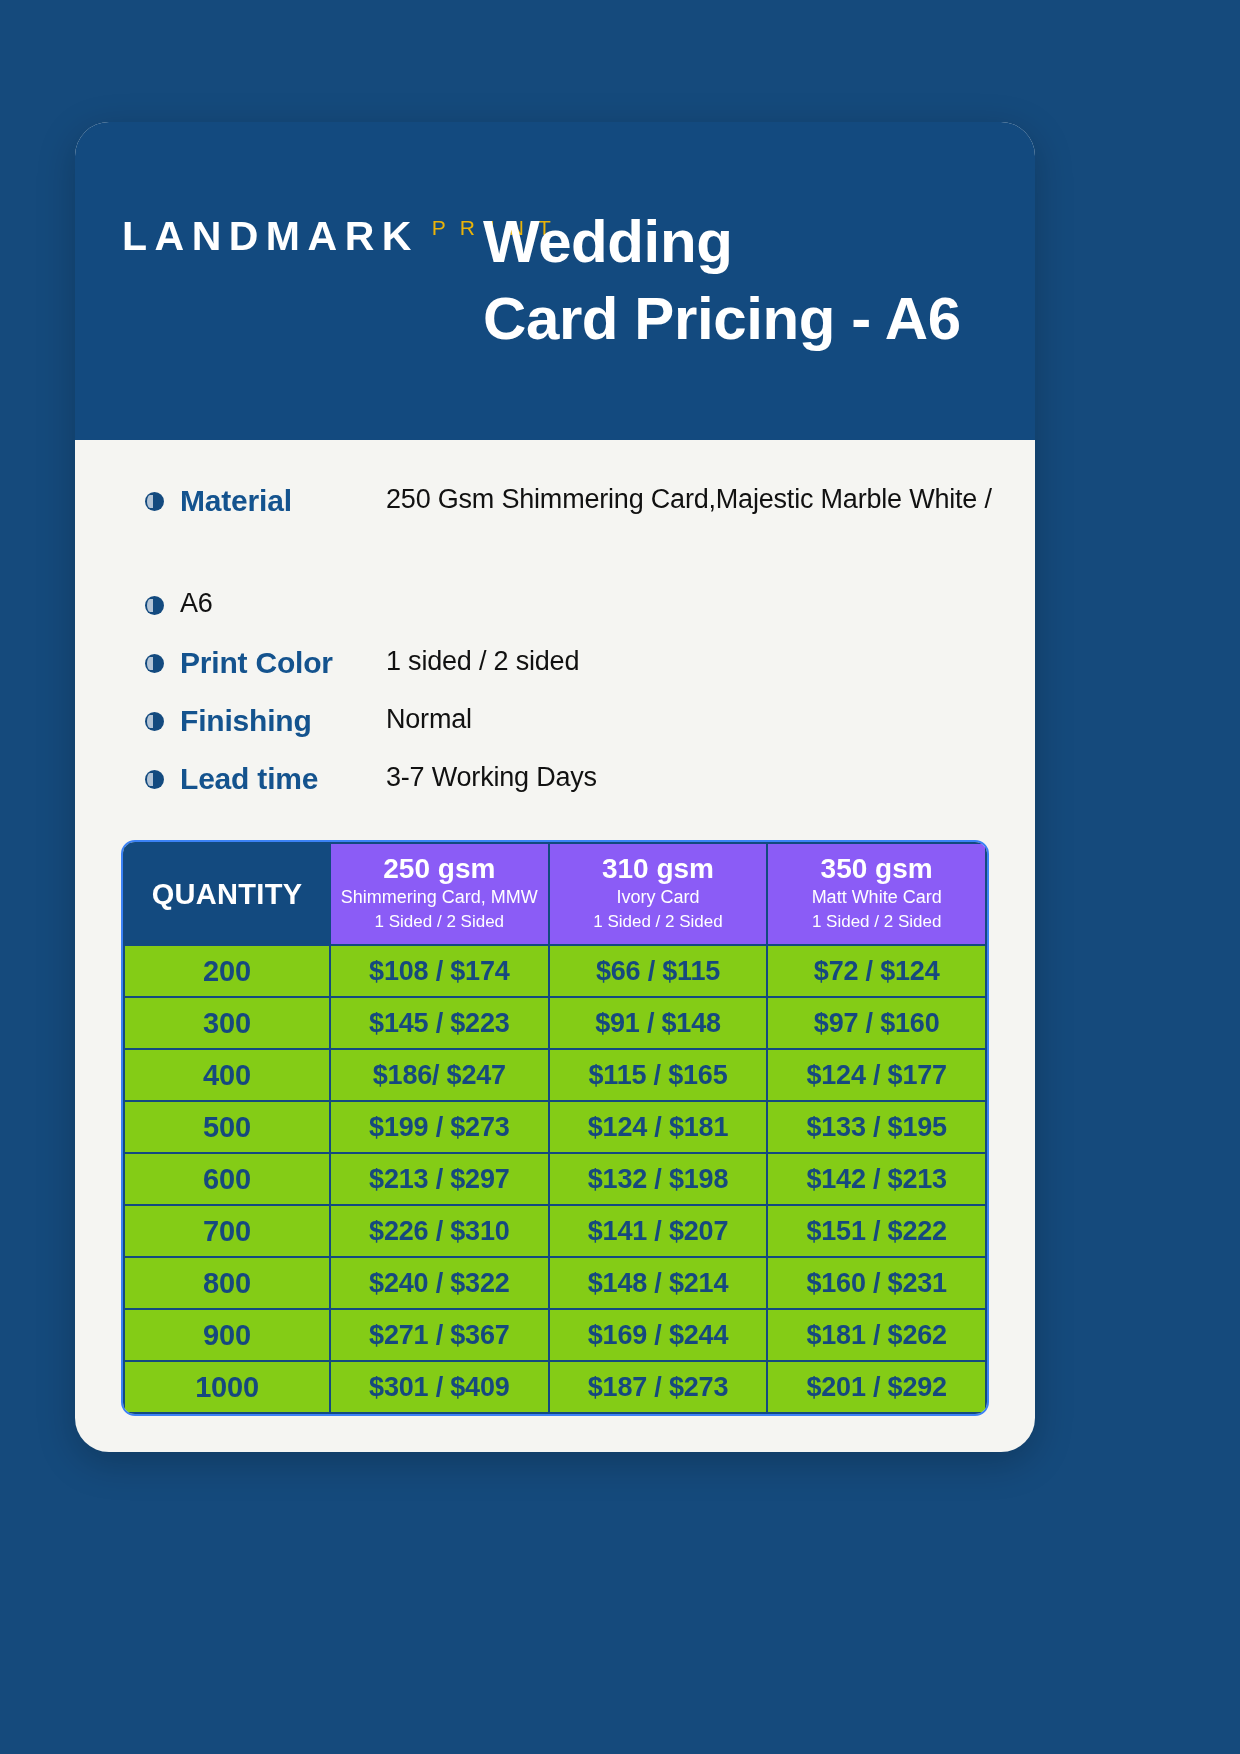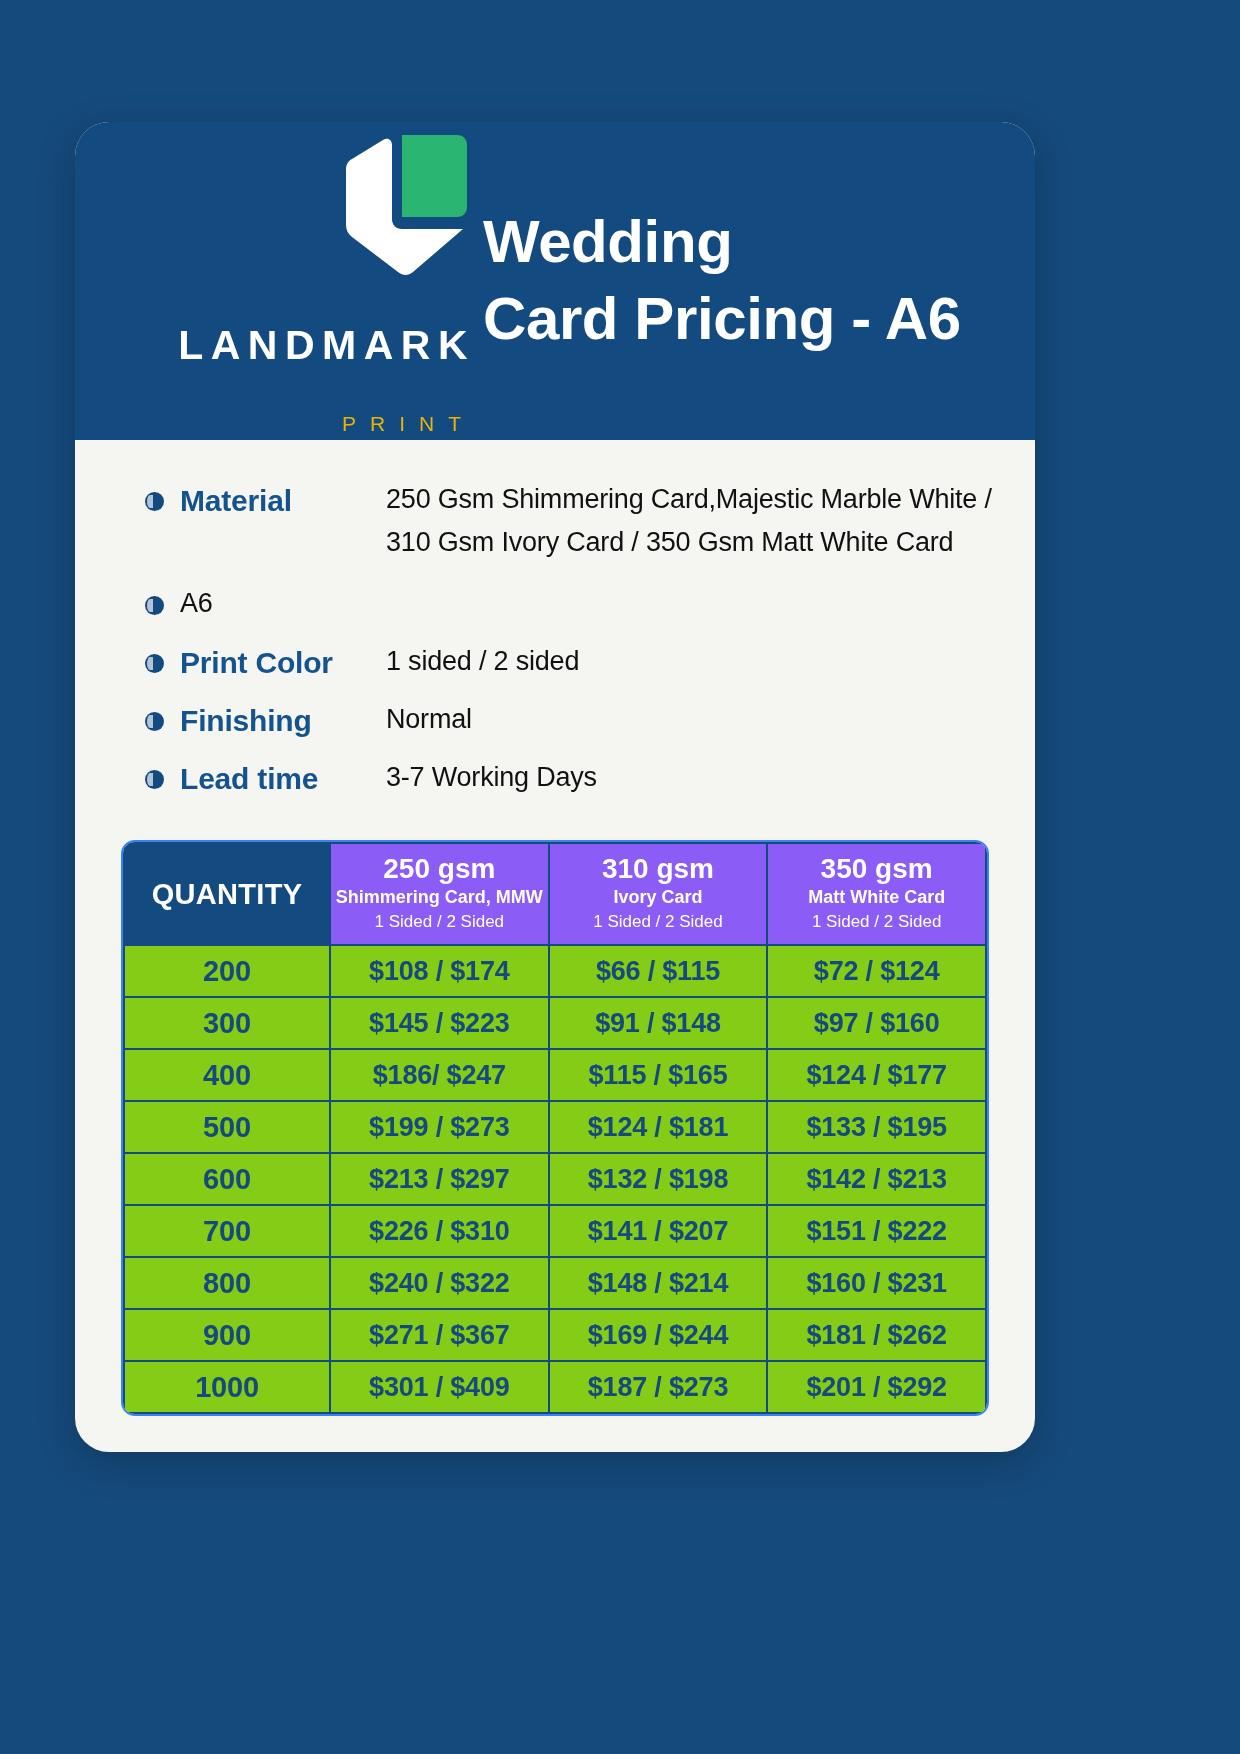--- a/index.html
+++ b/index.html
@@ -32,23 +32,22 @@
     height: 318px;
     background: #134A7F;
     display: flex;
     align-items: center;
   }
 
   .logo-block {
     width: 400px;
     padding-left: 40px;
     display: flex;
-    flex-direction: column;
-    align-items: flex-end;
-    gap: 36px;
+    flex-direction: row;
+    align-items: flex-start;
   }
   .logo-mark { width: 136px; height: 150px; display:block; }
   .logo-word {
     color: #FFFFFF;
     font-size: 41px;
     font-weight: 700;
     letter-spacing: 7.5px;
     margin-top: 10px;
     line-height: 1;
     text-indent: 7px;
@@ -154,21 +153,21 @@
     height: 102px;
   }
   .grade-gsm {
     font-size: 28px;
     font-weight: 700;
     line-height: 1.14;
     display: block;
   }
   .grade-name {
     font-size: 18px;
-    font-weight: 700;
+    font-weight: 400;
     line-height: 1.3;
     display: block;
     margin-top: 1px;
   }
   .grade-sides {
     font-size: 17px;
     font-weight: 400;
     line-height: 1.3;
     display: block;
     margin-top: 1px;
@@ -205,21 +204,20 @@
       </div>
     </div>
 
     <div class="specs">
 
       <div class="spec-row tall">
         <span class="bullet"></span>
         <span class="spec-label">Material</span>
         <span class="spec-value">
           <span>250 Gsm Shimmering Card,Majestic Marble White /</span><br>
-          <span>310 Gsm Ivory Card / 350 Gsm Matt White Card</span>
         </span>
       </div>
 
       <div class="spec-row">
         <span class="bullet"></span>
         <span class="spec-value">A6</span>
       </div>
 
       <div class="spec-row">
         <span class="bullet"></span>

